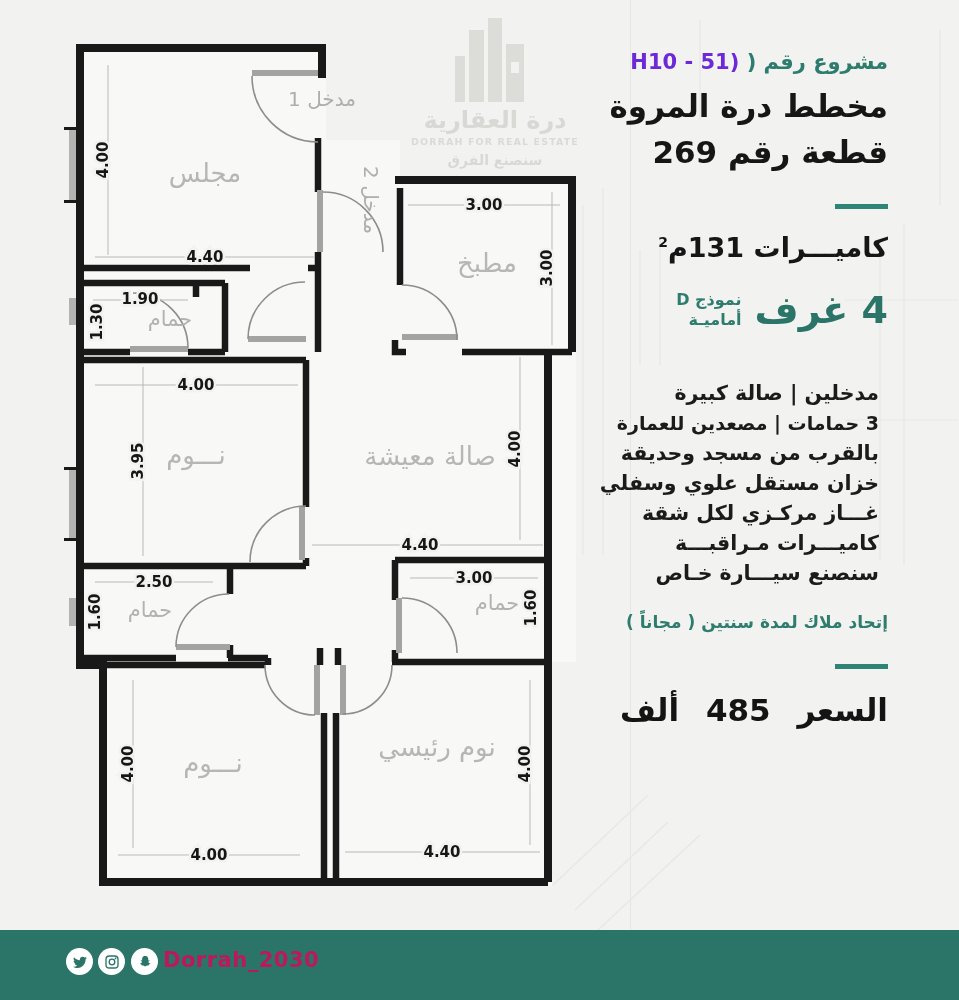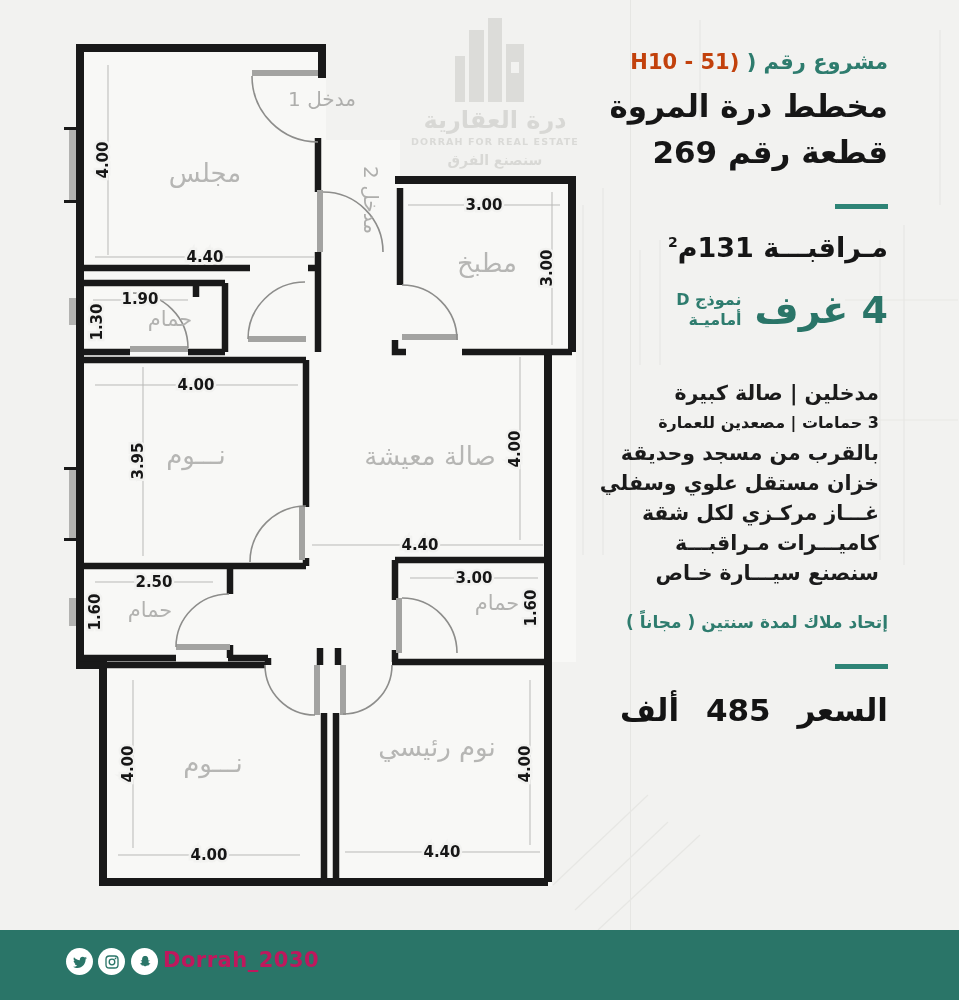--- a/index.html
+++ b/index.html
@@ -7,33 +7,33 @@
           font-family:"DejaVu Sans","Liberation Sans",sans-serif;}
   svg text{font-family:"DejaVu Sans","Liberation Sans",sans-serif;}
   .bg-sketch{position:absolute;left:0;top:0;}
   .col-divider{position:absolute;left:630px;top:0;width:1px;height:930px;background:#e6e6e3;}
   .plan{position:absolute;left:0;top:0;}
 
   
   .panel{position:absolute;left:630px;top:0;width:329px;height:930px;}
   .panel .line{position:absolute;right:71px;direction:rtl;text-align:right;white-space:nowrap;}
   .proj{top:50px;font-size:21px;font-weight:700;color:#2e7c6e;}
-  .proj .code{direction:ltr;unicode-bidi:isolate;color:#c2410c;}
+  .proj .code{direction:ltr;unicode-bidi:isolate;color:#6d28d9;}
   .title1{top:88px;font-size:31px;font-weight:700;color:#161616;}
   .title2{top:134px;font-size:31px;font-weight:700;color:#161616;}
   .tdivider{position:absolute;right:71px;width:53px;height:5px;background:#2e8476;}
   .d1{top:204px;} .d2{top:664px;}
   .area{top:232px;font-size:27px;font-weight:700;color:#161616;}
   .area sup{font-size:14px;}
   .rooms-row{top:290px;display:flex;align-items:center;gap:13px;}
   .rooms-big{font-size:38px;font-weight:700;color:#2a7568;line-height:1;}
   .rooms-side{display:flex;flex-direction:column;font-size:16px;font-weight:700;color:#2e7c6e;line-height:1.25;}
   .features{position:absolute;right:80px;top:378px;direction:rtl;text-align:right;}
   .feature{font-size:20.5px;font-weight:700;color:#1b1b1b;line-height:30px;white-space:nowrap;}
-  .feature:nth-child(2){font-size:16px;text-align:right;}
+  .feature:nth-child(2){font-size:19px;text-align:right;}
   .hoa{top:612px;font-size:17px;font-weight:700;color:#2e7c6e;}
   .price{top:692px;font-size:31px;font-weight:700;color:#141414;}
   .price .pv{margin:0 16px;letter-spacing:1px;}
 
   
   .footer{position:absolute;left:0;top:930px;width:959px;height:70px;background:#2a7568;}
   .sicon{position:absolute;top:948px;width:27px;height:27px;border-radius:50%;background:#ffffff;
          display:flex;align-items:center;justify-content:center;}
   .handle{position:absolute;left:163px;top:948px;color:#be185d;font-size:21px;font-weight:700;letter-spacing:0.5px;}
 
@@ -189,21 +189,21 @@
     <div class="line proj">
       <span>مشروع رقم</span>
       <span>(</span>
       <span class="code">H10 - 51)</span>
     </div>
     <div class="line title1">مخطط درة المروة</div>
     <div class="line title2">قطعة رقم 269</div>
     <div class="tdivider d1"></div>
 
     <div class="line area">
-      <span>مـراقبـــة 131م</span><sup>2</sup>
+      <span>كاميـــرات 131م</span><sup>2</sup>
     </div>
 
     <div class="line rooms-row">
       <span class="rooms-big">4 غرف</span>
       <span class="rooms-side">
         <span>نموذج D</span>
         <span>أماميـة</span>
       </span>
     </div>
 

